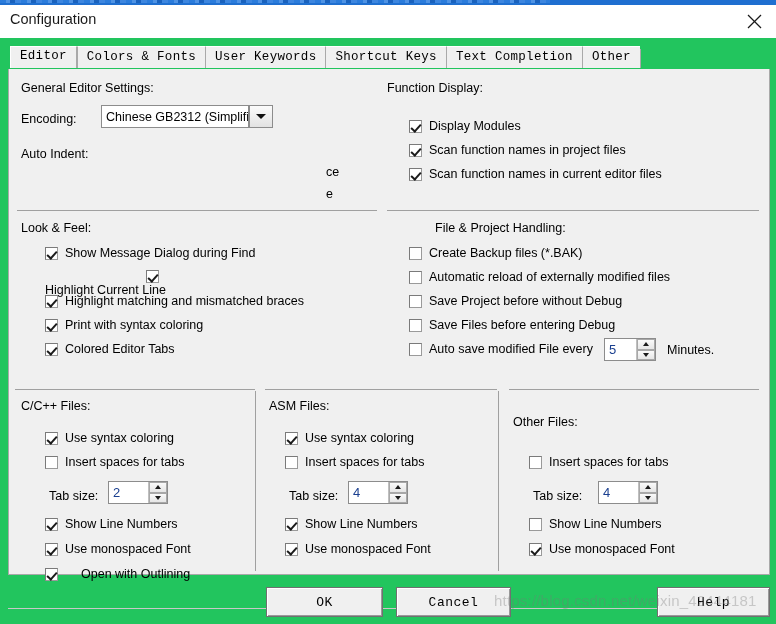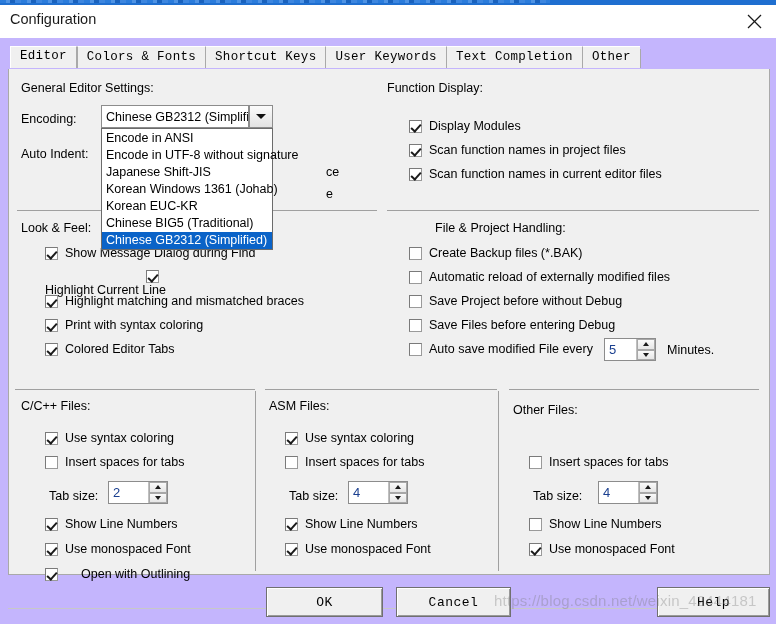--- a/index.html
+++ b/index.html
@@ -60,21 +60,21 @@
     justify-content: center;
     cursor: default;
   }
   .titlebar .close-btn svg { display: block; }
 
   
   .dialog-body {
     position: absolute;
     left: 0; top: 38px;
     width: 776px; height: 586px;
-    background: #c4b5fd;
+    background: #22c55e;
   }
 
   
   .tabstrip {
     position: absolute;
     left: 10px; top: 6px;
     height: 24px;
     display: flex;
     align-items: flex-end;
   }
@@ -330,24 +330,24 @@
 <div class="dialog-body">
 
   <div class="tabstrip">
     <div class="tab active">
       <span>Editor</span>
     </div>
     <div class="tab">
       <span>Colors &amp; Fonts</span>
     </div>
     <div class="tab">
+      <span>User Keywords</span>
+    </div>
+    <div class="tab">
       <span>Shortcut Keys</span>
-    </div>
-    <div class="tab">
-      <span>User Keywords</span>
     </div>
     <div class="tab">
       <span>Text Completion</span>
     </div>
     <div class="tab">
       <span>Other</span>
     </div>
     <div class="tab-endcap"></div>
   </div>
 
@@ -364,29 +364,20 @@
 
     <div class="combo" style="left:92px; top:36px; width:148px; height:23px;">
       <div class="combo-text">Chinese GB2312 (Simplified)</div>
     </div>
     <div class="combo-btn" style="position:absolute; left:240px; top:36px; width:24px; height:23px;
          box-sizing:border-box; background:linear-gradient(#fbfbfb,#e2e2e2); border:1px solid #8c8c8c;
          display:flex; align-items:center; justify-content:center;">
       <span class="arrow-down"></span>
     </div>
 
-    <div class="dropdown" style="left:92px; top:59px; width:172px;">
-      <div class="dd-item">Encode in ANSI</div>
-      <div class="dd-item">Encode in UTF-8 without signature</div>
-      <div class="dd-item">Japanese Shift-JIS</div>
-      <div class="dd-item">Korean Windows 1361 (Johab)</div>
-      <div class="dd-item">Korean EUC-KR</div>
-      <div class="dd-item">Chinese BIG5 (Traditional)</div>
-      <div class="dd-item selected">Chinese GB2312 (Simplified)</div>
-    </div>
 
     <div class="lbl section-title" style="left:378px; top:12px;">Function Display:</div>
 
     <div class="cb-row" style="left:400px; top:50px;">
       <span class="cb checked"></span>
       <span class="cb-label">Display Modules</span>
     </div>
     <div class="cb-row" style="left:400px; top:74px;">
       <span class="cb checked"></span>
       <span class="cb-label">Scan function names in project files</span>
@@ -523,21 +514,21 @@
     </div>
     <div class="cb-row" style="left:276px; top:448px;">
       <span class="cb checked"></span>
       <span class="cb-label">Show Line Numbers</span>
     </div>
     <div class="cb-row" style="left:276px; top:473px;">
       <span class="cb checked"></span>
       <span class="cb-label">Use monospaced Font</span>
     </div>
 
-    <div class="lbl section-title" style="left:504px; top:334px;text-align:center;">Other Files:</div>
+    <div class="lbl section-title" style="left:504px; top:346px;text-align:center;">Other Files:</div>
 
     <div class="cb-row" style="left:520px; top:386px;">
       <span class="cb"></span>
       <span class="cb-label">Insert spaces for tabs</span>
     </div>
     <div class="lbl" style="left:524px; top:420px;">Tab size:</div>
     <div class="spinner" style="left:589px; top:412px; width:60px;">
       <div class="sp-value">4</div>
       <div class="sp-buttons">
         <div class="sp-up">

